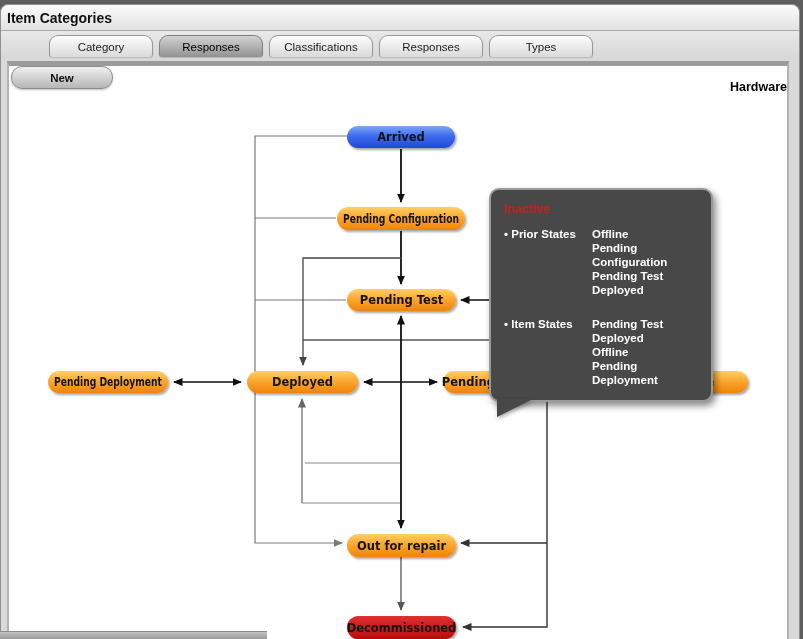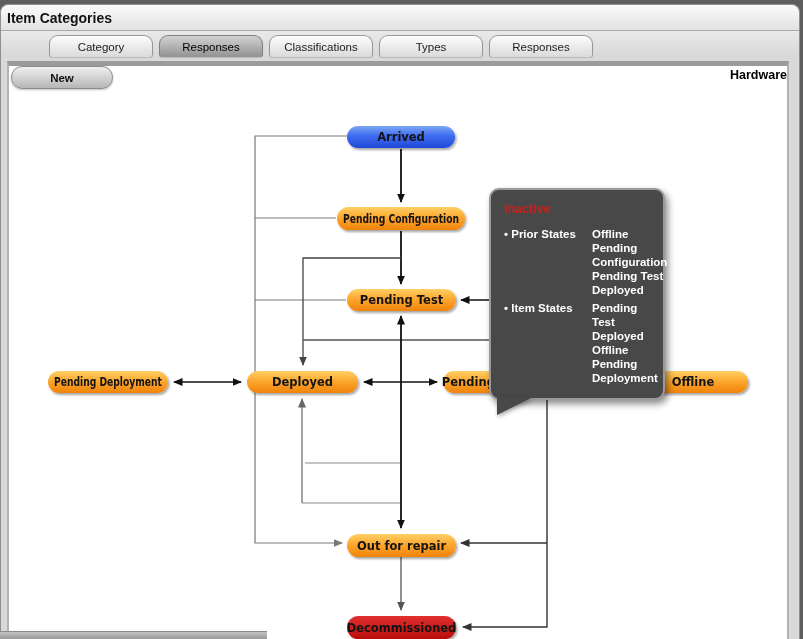--- a/index.html
+++ b/index.html
@@ -56,42 +56,42 @@
     position:absolute;left:11px;top:66px;width:100px;height:21px;
     border:1px solid #8d8d8d;border-radius:11px;
     background:linear-gradient(#f0f0f0,#b6b6b6);
     font-size:11.5px;color:#111;
     display:flex;align-items:center;justify-content:center;
     box-shadow:0 1px 2px rgba(0,0,0,0.25);
     cursor:default;
     font-weight:bold;
   }
   .hw-label{
-    position:absolute;right:16px;top:68px;
+    position:absolute;right:16px;top:80px;
     font-size:12.5px;font-weight:bold;color:#000;margin-left:16px;
   }
   svg.diagram{position:absolute;left:0;top:0;}
   svg.diagram text{
     font-family:"DejaVu Sans","Liberation Sans",sans-serif;
     font-weight:600;fill:#141414;
   }
   .tooltip{
-    position:absolute;left:489px;top:188px;width:176px;
+    position:absolute;left:489px;top:188px;width:224px;
     box-sizing:border-box;
     background:#484848;
     border:2px solid #9a9a9a;
     border-radius:10px;
     box-shadow:3px 4px 7px rgba(0,0,0,0.45);
     padding:12px 12px 13px 13px;
     color:#fff;z-index:5;
   }
   .tooltip .tt-title{
     color:#c9201c;font-weight:bold;font-size:12.5px;margin-bottom:11px;
   }
-  .tt-row{display:flex;font-size:11.5px;font-weight:bold;line-height:14px;margin-bottom:4px;}
+  .tt-row{display:flex;font-size:11.5px;font-weight:bold;line-height:14px;margin-bottom:20px;}
   .tt-row:last-child{margin-bottom:0;}
   .tt-label{width:88px;flex:0 0 88px;white-space:nowrap;}
   .tt-values{flex:1;}
   .tt-tail{
     position:absolute;left:6px;bottom:-17px;
     width:0;height:0;
     border-top:18px solid #484848;
     border-right:36px solid transparent;
     filter:drop-shadow(1px 2px 2px rgba(0,0,0,0.35));
   }
@@ -105,22 +105,22 @@
 <body>
 
 <div class="window">
   <div class="titlebar">
     <span class="title">Item Categories</span>
   </div>
   <div class="tabstrip" id="tabstrip">
       <div class="tab">Category</div>
       <div class="tab active">Responses</div>
       <div class="tab">Classifications</div>
+      <div class="tab">Responses</div>
       <div class="tab">Types</div>
-      <div class="tab">Responses</div>
     </div>
   <div class="content"></div>
 </div>
 
 <div class="stage">
   <div class="btn-new">New</div>
   <div class="hw-label">Hardware</div>
 
   <svg class="diagram" id="diagram-svg" width="803" height="639">
       <defs>

